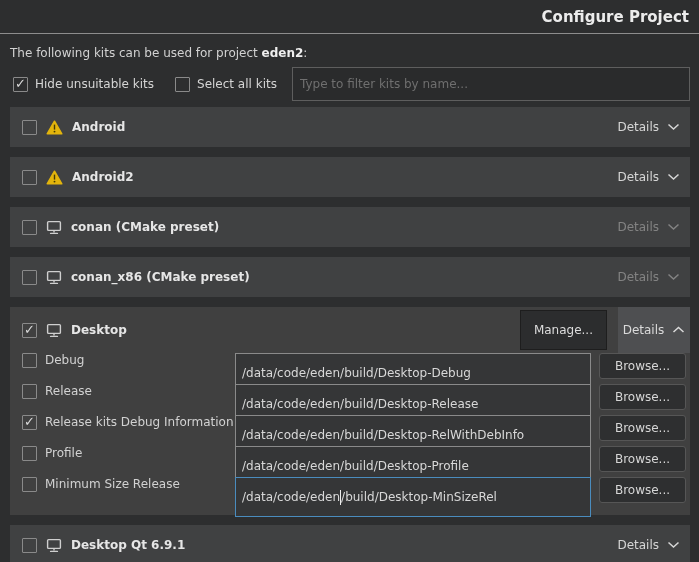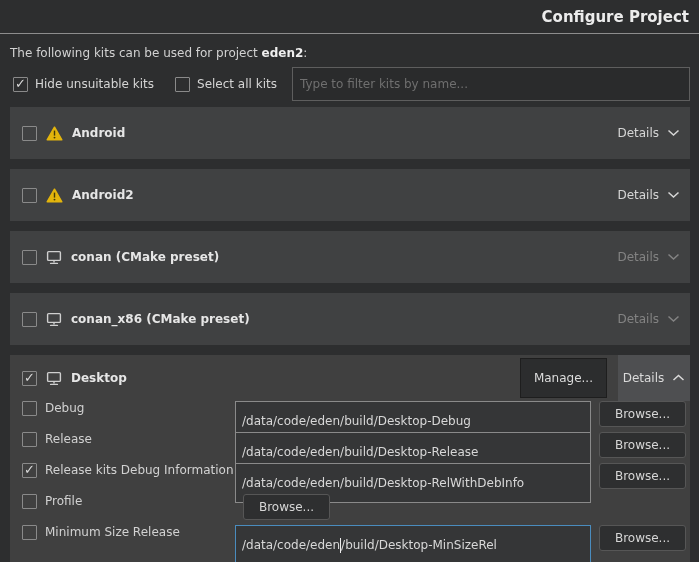--- a/index.html
+++ b/index.html
@@ -33,21 +33,21 @@
   .gap21 { width:21px; flex:none; }
 
   .filter-input {
     flex:1; margin-left:15px; height:26px; box-sizing:border-box;
     background:#2a2b2c; border:1px solid #5e5e5e; color:#d5d5d5;
     padding:16px 7px; font:inherit; outline:none;
   }
   .filter-input::placeholder { color:#6f6f6f; }
 
   .kit-row {
-    margin:10px 9px 0 10px; height:52px; background:#404142;
+    margin:10px 9px 0 10px; height:40px; background:#404142;
     display:flex; align-items:center;
     padding:0 10px 0 12px; box-sizing:border-box;
   }
   .kit-icon { margin-left:9px; flex:none; display:flex; align-items:center; }
   .kit-name { margin-left:9px; font-weight:bold; color:#e6e6e6; white-space:nowrap; }
   .spacer { flex:1; }
 
   .details-btn { display:flex; align-items:center; gap:8px; color:#d6d6d6; cursor:default; }
   .details-btn.disabled { color:#838383; }
   .details-btn svg { display:block; }
@@ -218,20 +218,21 @@
   <div class="config-row">
     <span class="cb checked"></span>
     <span class="config-label">Release kits Debug Information</span>
     <div class="pathbox"><span>/data/code/eden/build/Desktop-RelWithDebInfo</span></div>
     <button class="browse-btn">Browse...</button>
   </div>
 
   <div class="config-row">
     <span class="cb"></span>
     <span class="config-label">Profile</span>
+    <div class="pathbox"><span>/data/code/eden/build/Desktop-Profile</span></div>
     <button class="browse-btn">Browse...</button>
   </div>
 
   <div class="config-row">
     <span class="cb"></span>
     <span class="config-label">Minimum Size Release</span>
     <div class="pathbox focused"><span>/data/code/eden</span><span class="caret"></span><span>/build/Desktop-MinSizeRel</span></div>
     <button class="browse-btn">Browse...</button>
   </div>
 </div>

